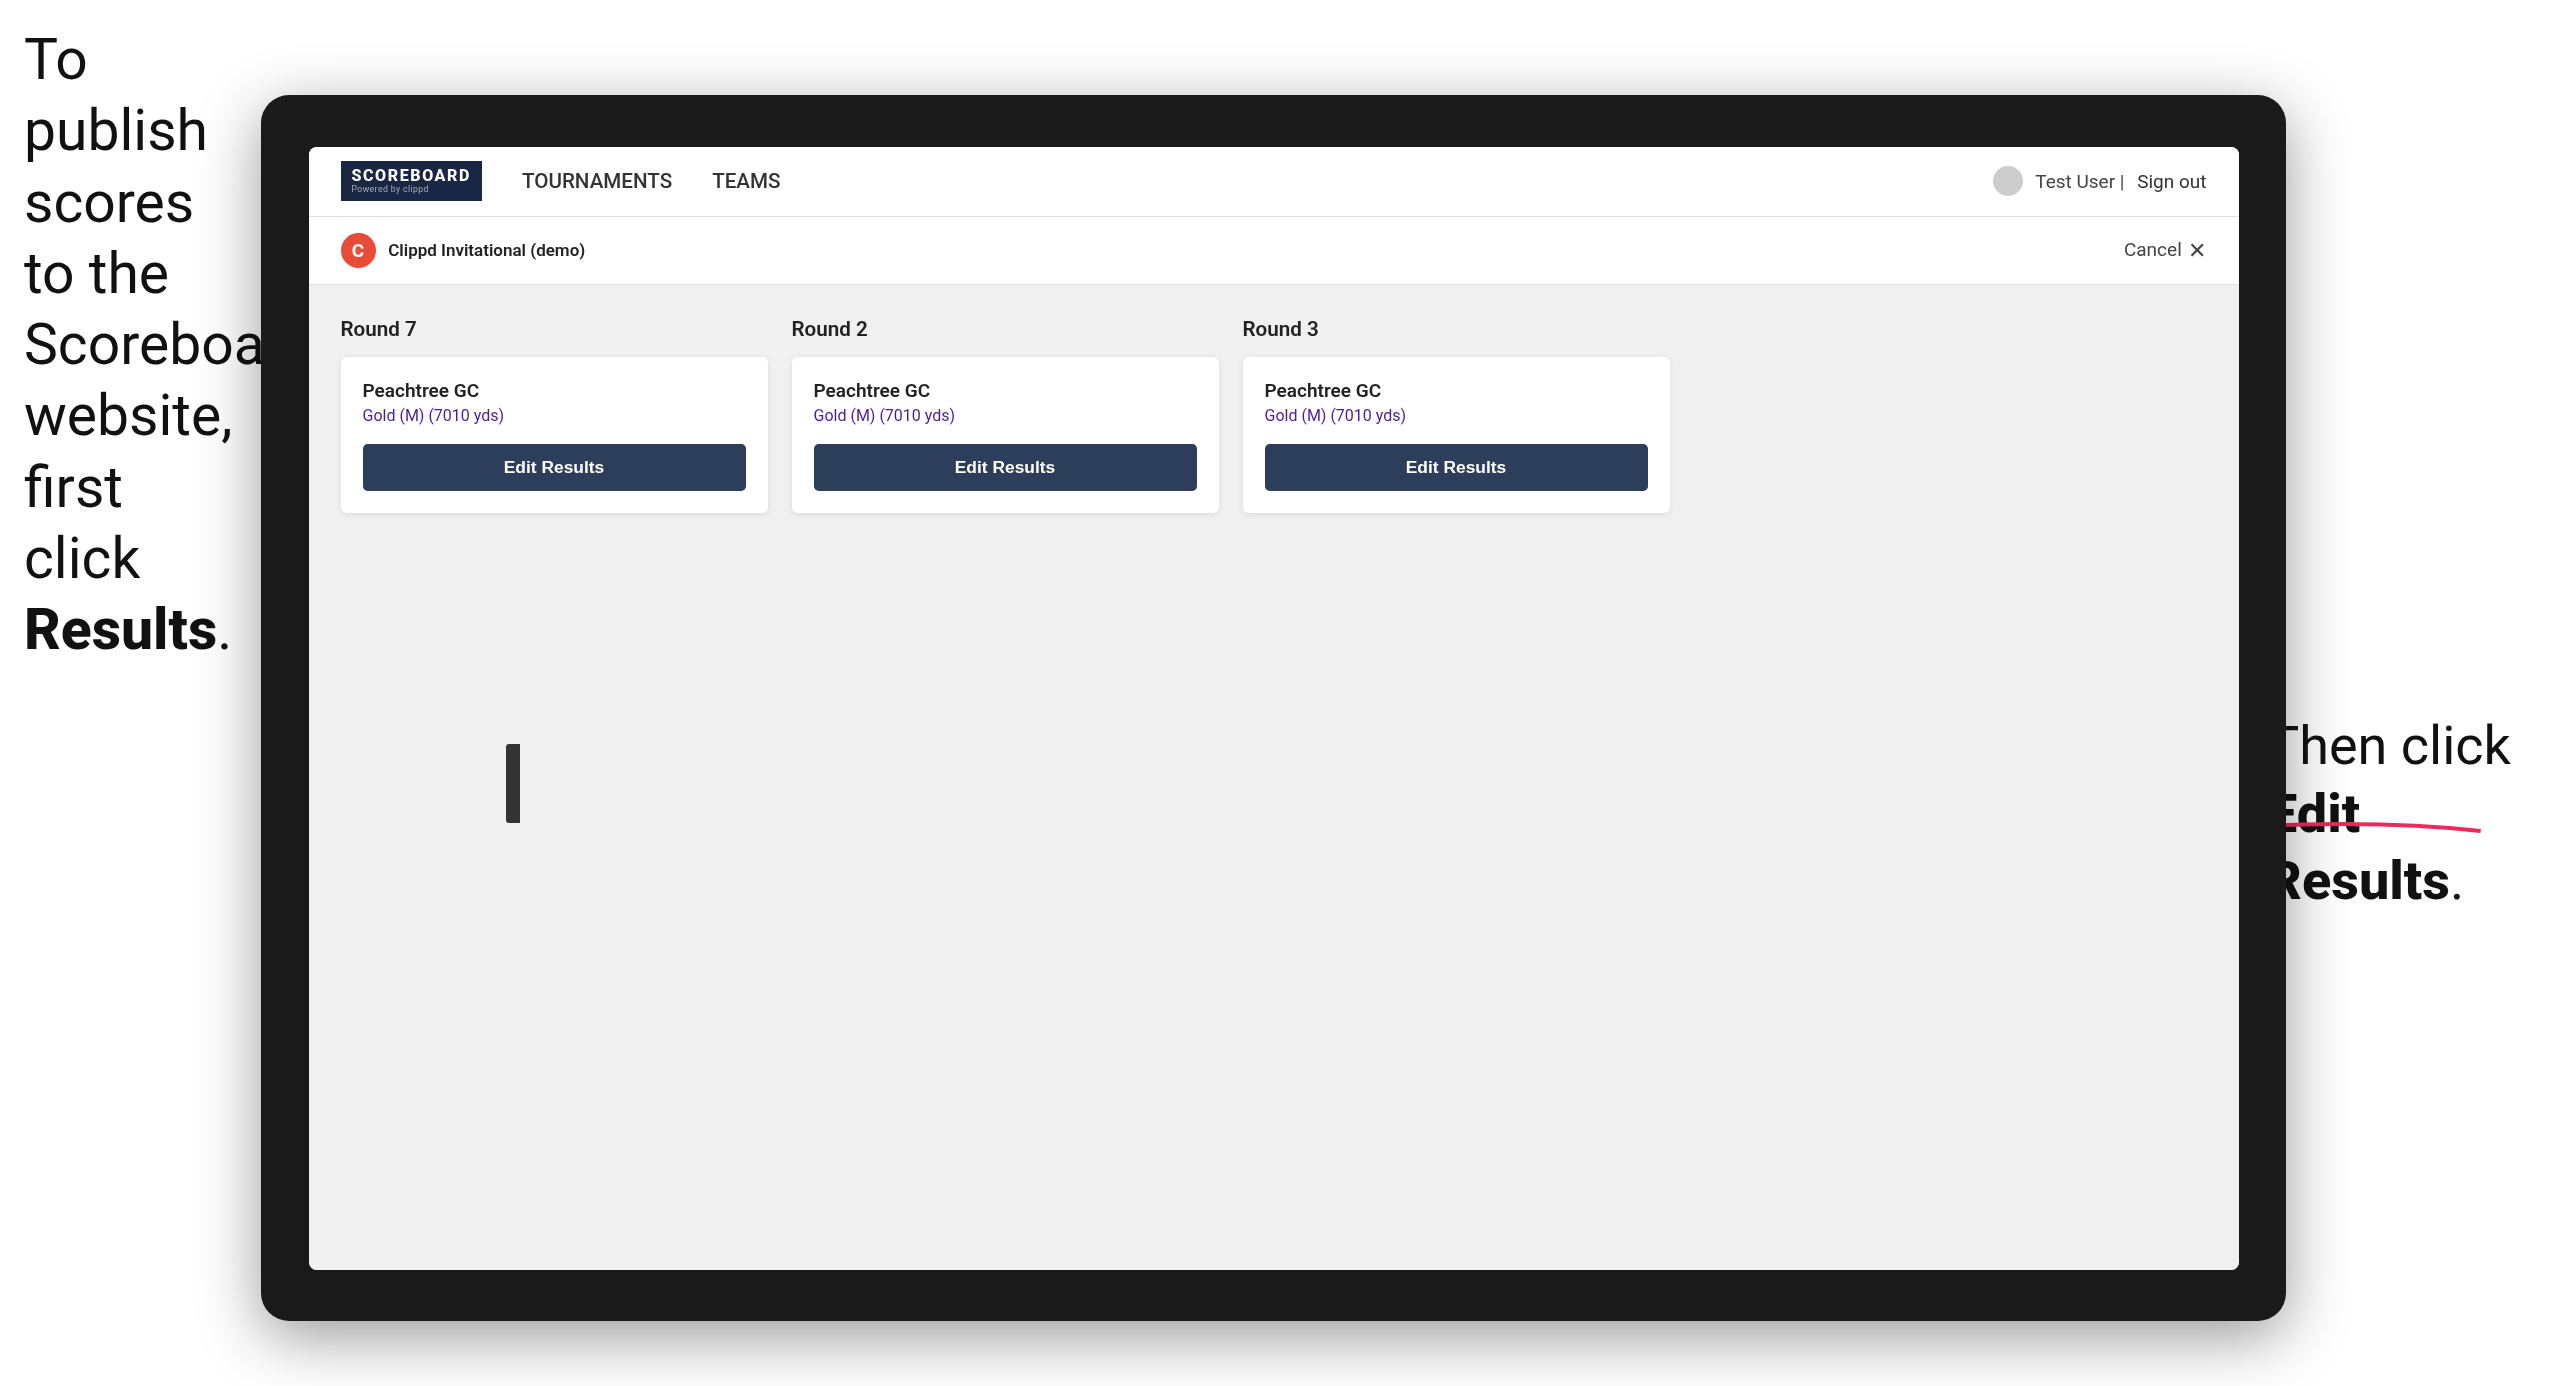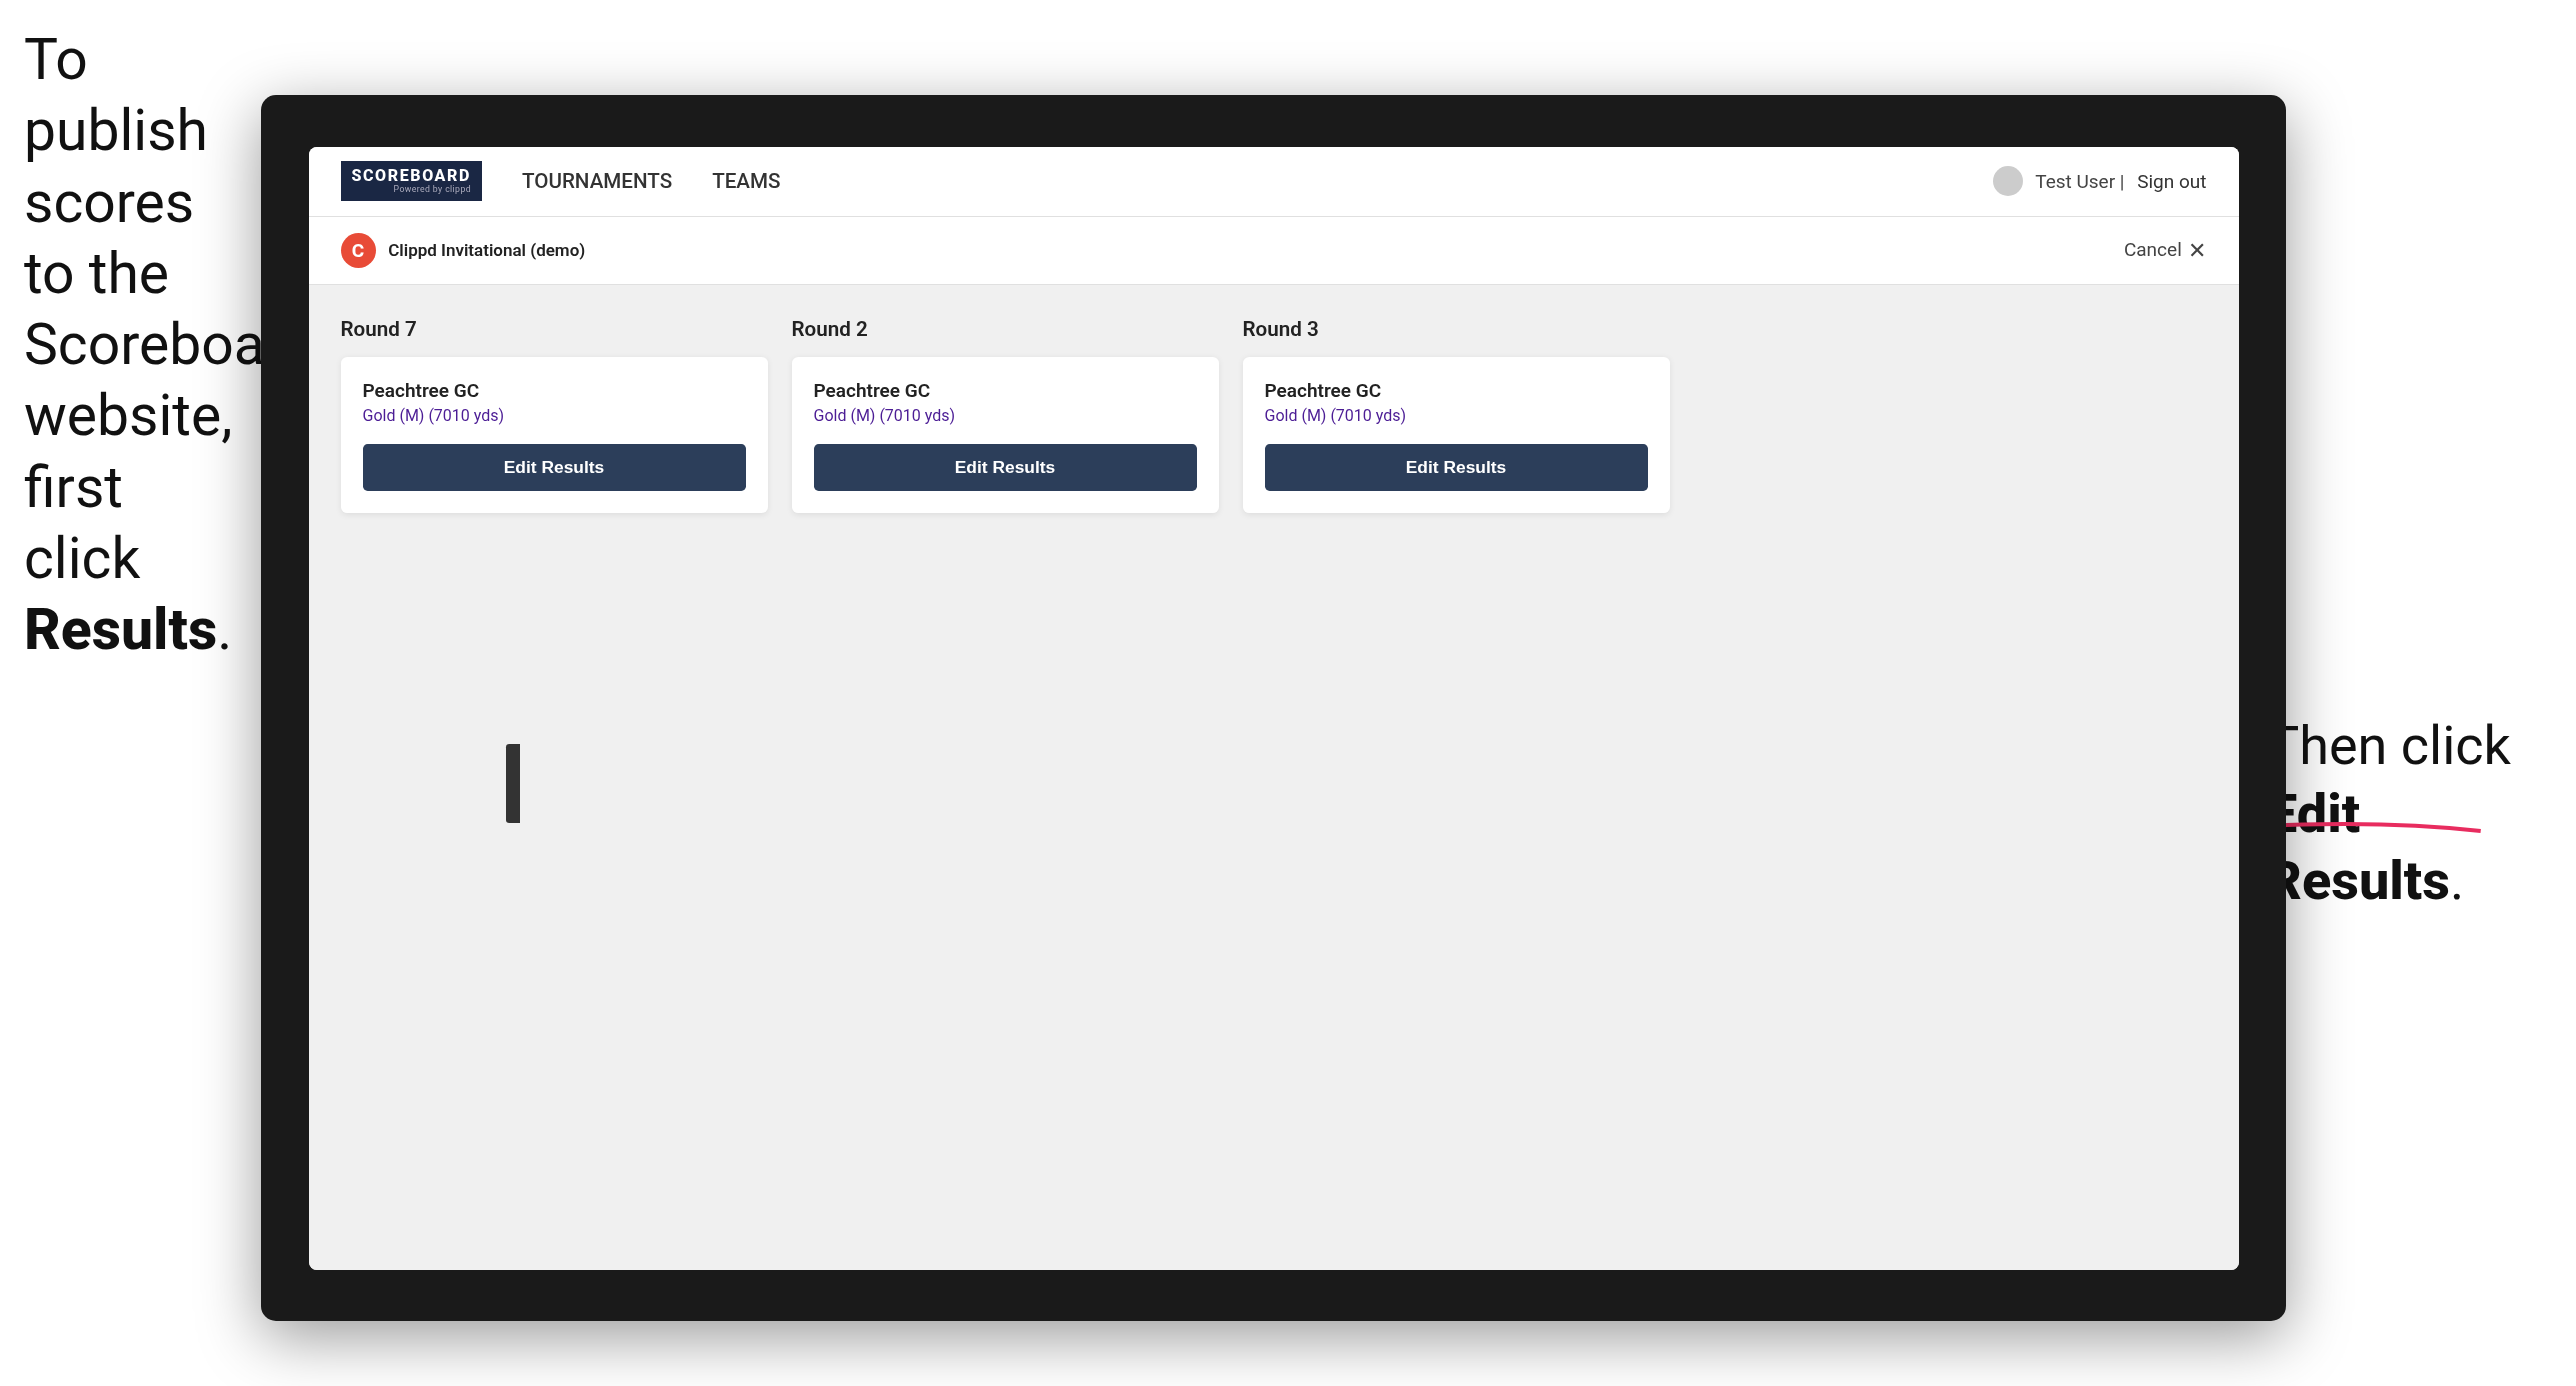--- a/index.html
+++ b/index.html
@@ -41,21 +41,21 @@
     }
 
     
     .tablet-frame {
       position: absolute;
       top: 95px;
       left: 261px;
       width: 2025px;
       height: 1226px;
       background: #1a1a1a;
-      border-radius: 15px;
+      border-radius: 28px;
       box-shadow: 0 16px 63px rgba(0,0,0,0.4);
       display: flex;
       align-items: center;
       justify-content: center;
     }
 
     .tablet-screen {
       width: 1930px;
       height: 1123px;
       background: #f5f5f5;
@@ -302,21 +302,21 @@
 <div class="tablet-frame">
 
   <div class="tablet-side-btn"></div>
 
   <div class="tablet-screen">
 
     <div class="nav-bar">
       <div class="logo-area">
         <div class="logo-box">
           <div style="font-size:16px; letter-spacing:1.6px;">SCOREBOARD</div>
-          <div style="font-size:8.7px; font-weight:400; color:#aab; letter-spacing:0.4px;text-align:right;">Powered by clippd</div>
+          <div style="font-size:8.7px; font-weight:400; color:#aab; letter-spacing:0.4px;">Powered by clippd</div>
         </div>
       </div>
       <div class="nav-links">
         <a class="nav-link">TOURNAMENTS</a>
         <a class="nav-link">TEAMS</a>
       </div>
       <div class="nav-right">
         <span class="user-icon"></span>
         <span>Test User |</span>
         <a style="cursor:pointer; color:#333;">Sign out</a>

